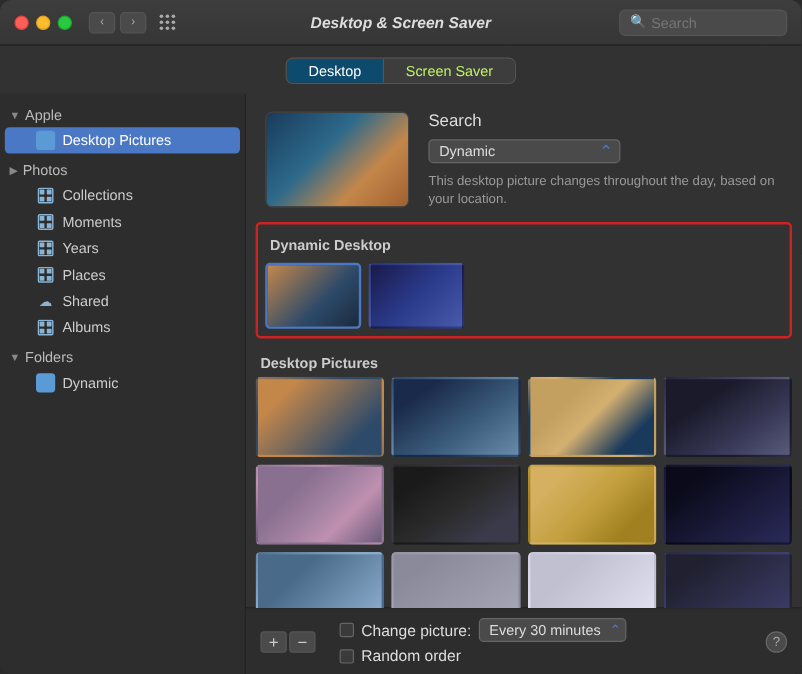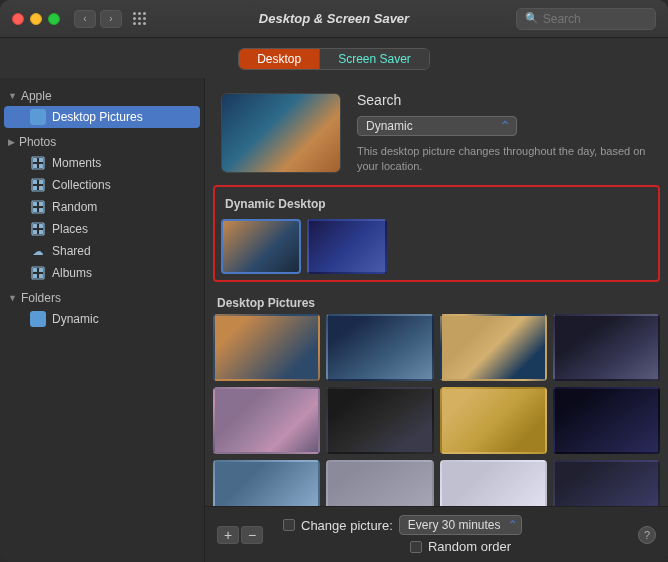--- a/index.html
+++ b/index.html
@@ -126,27 +126,27 @@
     .tab-group {
       display: flex;
       border: 1px solid #555;
       border-radius: 6px;
       overflow: hidden;
     }
     .tab-btn {
       padding: 3px 18px;
       font-size: 12px;
       cursor: pointer;
-      color: #5eead4;
+      color: #bef264;
       background: #3d3d3d;
       border: none;
       outline: none;
     }
     .tab-btn.active {
-      background: #c2410c;
+      background: #0c4a6e;
       color: #fff;
     }
     .tab-btn:first-child { border-right: 1px solid #555; }
     
     .content-area {
       display: flex;
       flex: 1;
       overflow: hidden;
     }
     
@@ -418,21 +418,20 @@
     .change-picture-row {
       display: flex;
       align-items: center;
       gap: 6px;
       margin-bottom: 4px;
     }
     .random-row {
       display: flex;
       align-items: center;
       gap: 6px;
-      justify-content: center;
     }
     .interval-select {
       appearance: none;
       background: #4a4a4a;
       border: 1px solid #666;
       border-radius: 4px;
       color: #ddd;
       font-size: 12px;
       padding: 2px 20px 2px 8px;
       cursor: pointer;
@@ -513,45 +512,45 @@
       <div class="sidebar-item">
         <div class="icon">
           <svg width="14" height="14" viewBox="0 0 14 14">
               <rect x="1" y="1" width="12" height="12" rx="1" fill="none" stroke="#8ab4d4" stroke-width="1.2"></rect>
               <rect x="2" y="2" width="4" height="4" fill="#8ab4d4" rx="0.5"></rect>
               <rect x="8" y="2" width="4" height="4" fill="#8ab4d4" rx="0.5"></rect>
               <rect x="2" y="8" width="4" height="4" fill="#8ab4d4" rx="0.5"></rect>
               <rect x="8" y="8" width="4" height="4" fill="#8ab4d4" rx="0.5"></rect>
             </svg>
         </div>
-        <span>Moments</span>
+        <span>Collections</span>
       </div>
       <div class="sidebar-item">
         <div class="icon">
           <svg width="14" height="14" viewBox="0 0 14 14">
               <rect x="1" y="1" width="12" height="12" rx="1" fill="none" stroke="#8ab4d4" stroke-width="1.2"></rect>
               <rect x="2" y="2" width="4" height="4" fill="#8ab4d4" rx="0.5"></rect>
               <rect x="8" y="2" width="4" height="4" fill="#8ab4d4" rx="0.5"></rect>
               <rect x="2" y="8" width="4" height="4" fill="#8ab4d4" rx="0.5"></rect>
               <rect x="8" y="8" width="4" height="4" fill="#8ab4d4" rx="0.5"></rect>
             </svg>
         </div>
-        <span>Collections</span>
+        <span>Moments</span>
       </div>
       <div class="sidebar-item">
         <div class="icon">
           <svg width="14" height="14" viewBox="0 0 14 14">
               <rect x="1" y="1" width="12" height="12" rx="1" fill="none" stroke="#8ab4d4" stroke-width="1.2"></rect>
               <rect x="2" y="2" width="4" height="4" fill="#8ab4d4" rx="0.5"></rect>
               <rect x="8" y="2" width="4" height="4" fill="#8ab4d4" rx="0.5"></rect>
               <rect x="2" y="8" width="4" height="4" fill="#8ab4d4" rx="0.5"></rect>
               <rect x="8" y="8" width="4" height="4" fill="#8ab4d4" rx="0.5"></rect>
             </svg>
         </div>
-        <span>Random</span>
+        <span>Years</span>
       </div>
       <div class="sidebar-item">
         <div class="icon">
           <svg width="14" height="14" viewBox="0 0 14 14">
               <rect x="1" y="1" width="12" height="12" rx="1" fill="none" stroke="#8ab4d4" stroke-width="1.2"></rect>
               <rect x="2" y="2" width="4" height="4" fill="#8ab4d4" rx="0.5"></rect>
               <rect x="8" y="2" width="4" height="4" fill="#8ab4d4" rx="0.5"></rect>
               <rect x="2" y="8" width="4" height="4" fill="#8ab4d4" rx="0.5"></rect>
               <rect x="8" y="8" width="4" height="4" fill="#8ab4d4" rx="0.5"></rect>
             </svg>

